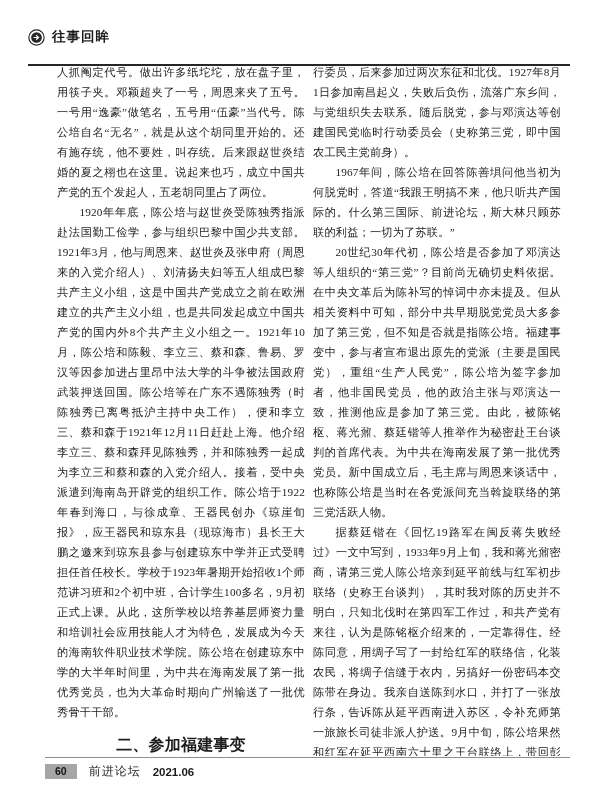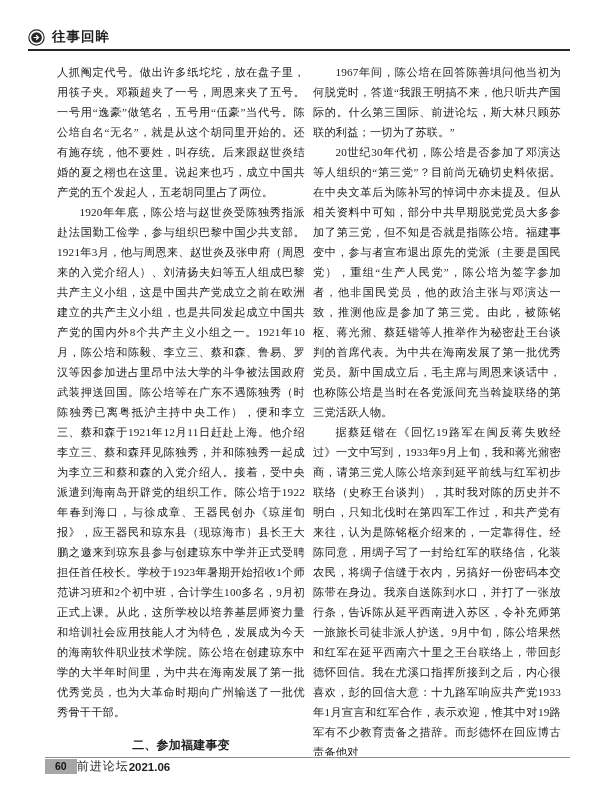--- a/index.html
+++ b/index.html
@@ -12,21 +12,21 @@
     color: #1c1c1c;
     overflow: hidden;
   }
   
   .header {
     position: absolute;
     top: 28px;
     left: 28px;
     right: 41px;
     border-bottom: 2px solid #262626;
-    padding-bottom: 3px;
+    padding-bottom: 18px;
     display: flex;
     align-items: center;
     gap: 7px;
   }
   .header .icon { width: 17px; height: 17px; display: block; }
   .header .section-title {
     font-family: "Liberation Sans", "DejaVu Sans", sans-serif;
     font-weight: bold;
     font-size: 13.5px;
     letter-spacing: 1px;
@@ -48,34 +48,36 @@
     line-height: 20px;
     text-align: justify;
     text-justify: inter-ideograph;
     letter-spacing: 0.2px;
   }
   .col p { margin: 0; text-indent: 2em; }
   .col p.noindent { text-indent: 0; }
   .col .sub-heading {
     font-family: "Liberation Sans", "DejaVu Sans", sans-serif;
     font-weight: bold;
-    font-size: 12px;
+    font-size: 16px;
     text-align: center;
     text-indent: 0;
     margin: 13px 0 28px 0;
   }
   
   .footer {
     position: absolute;
     left: 45px;
     right: 41px;
     top: 757px;
     border-top: 1px solid #8d8d8d;
+    padding-top: 5px;
     display: flex;
     align-items: center;
+    gap: 12px;
     font-family: "Liberation Sans", "DejaVu Sans", sans-serif;
   }
   .page-badge {
     background: #a6a6a6;
     color: #141414;
     font-weight: bold;
     font-size: 10.5px;
     padding: 1px 10px;
     line-height: 13px;
   }
@@ -97,20 +99,21 @@
   </div>
 
   <div class="content">
     <div class="col">
       <p class="noindent">人抓阄定代号。做出许多纸坨坨，放在盘子里，用筷子夹。邓颖超夹了一号，周恩来夹了五号。一号用“逸豪”做笔名，五号用“伍豪”当代号。陈公培自名“无名”，就是从这个胡同里开始的。还有施存统，他不要姓，叫存统。后来跟赵世炎结婚的夏之栩也在这里。说起来也巧，成立中国共产党的五个发起人，五老胡同里占了两位。</p>
       <p>1920年年底，陈公培与赵世炎受陈独秀指派赴法国勤工俭学，参与组织巴黎中国少共支部。1921年3月，他与周恩来、赵世炎及张申府（周恩来的入党介绍人）、刘清扬夫妇等五人组成巴黎共产主义小组，这是中国共产党成立之前在欧洲建立的共产主义小组，也是共同发起成立中国共产党的国内外8个共产主义小组之一。1921年10月，陈公培和陈毅、李立三、蔡和森、鲁易、罗汉等因参加进占里昂中法大学的斗争被法国政府武装押送回国。陈公培等在广东不遇陈独秀（时陈独秀已离粤抵沪主持中央工作），便和李立三、蔡和森于1921年12月11日赶赴上海。他介绍李立三、蔡和森拜见陈独秀，并和陈独秀一起成为李立三和蔡和森的入党介绍人。接着，受中央派遣到海南岛开辟党的组织工作。陈公培于1922年春到海口，与徐成章、王器民创办《琼崖旬报》，应王器民和琼东县（现琼海市）县长王大鹏之邀来到琼东县参与创建琼东中学并正式受聘担任首任校长。学校于1923年暑期开始招收1个师范讲习班和2个初中班，合计学生100多名，9月初正式上课。从此，这所学校以培养基层师资力量和培训社会应用技能人才为特色，发展成为今天的海南软件职业技术学院。陈公培在创建琼东中学的大半年时间里，为中共在海南发展了第一批优秀党员，也为大革命时期向广州输送了一批优秀骨干干部。</p>
       <p class="sub-heading">二、参加福建事变</p>
 
     </div>
     <div class="col">
+      <p class="noindent">行委员，后来参加过两次东征和北伐。1927年8月1日参加南昌起义，失败后负伤，流落广东乡间，与党组织失去联系。随后脱党，参与邓演达等创建国民党临时行动委员会（史称第三党，即中国农工民主党前身）。</p>
       <p>1967年间，陈公培在回答陈善埧问他当初为何脱党时，答道“我跟王明搞不来，他只听共产国际的。什么第三国际、前进论坛，斯大林只顾苏联的利益；一切为了苏联。”</p>
       <p>20世纪30年代初，陈公培是否参加了邓演达等人组织的“第三党”？目前尚无确切史料依据。在中央文革后为陈补写的悼词中亦未提及。但从相关资料中可知，部分中共早期脱党党员大多参加了第三党，但不知是否就是指陈公培。福建事变中，参与者宣布退出原先的党派（主要是国民党），重组“生产人民党”，陈公培为签字参加者，他非国民党员，他的政治主张与邓演达一致，推测他应是参加了第三党。由此，被陈铭枢、蒋光鼐、蔡廷锴等人推举作为秘密赴王台谈判的首席代表。为中共在海南发展了第一批优秀党员。新中国成立后，毛主席与周恩来谈话中，也称陈公培是当时在各党派间充当斡旋联络的第三党活跃人物。</p>
       <p>据蔡廷锴在《回忆19路军在闽反蒋失败经过》一文中写到，1933年9月上旬，我和蒋光鼐密商，请第三党人陈公培亲到延平前线与红军初步联络（史称王台谈判），其时我对陈的历史并不明白，只知北伐时在第四军工作过，和共产党有来往，认为是陈铭枢介绍来的，一定靠得住。经陈同意，用绸子写了一封给红军的联络信，化装农民，将绸子信缝于衣内，另搞好一份密码本交陈带在身边。我亲自送陈到水口，并打了一张放行条，告诉陈从延平西南进入苏区，令补充师第一旅旅长司徒非派人护送。9月中旬，陈公培果然和红军在延平西南六十里之王台联络上，带回彭德怀回信。我在尤溪口指挥所接到之后，内心很喜欢，彭的回信大意：十九路军响应共产党1933年1月宣言和红军合作，表示欢迎，惟其中对19路军有不少教育责备之措辞。而彭德怀在回应博古责备他对</p>
     </div>
   </div>
 
   <div class="footer">
     <span class="page-badge">60</span>
     <span class="journal-title">前进论坛</span>
     <span class="issue">2021.06</span>

